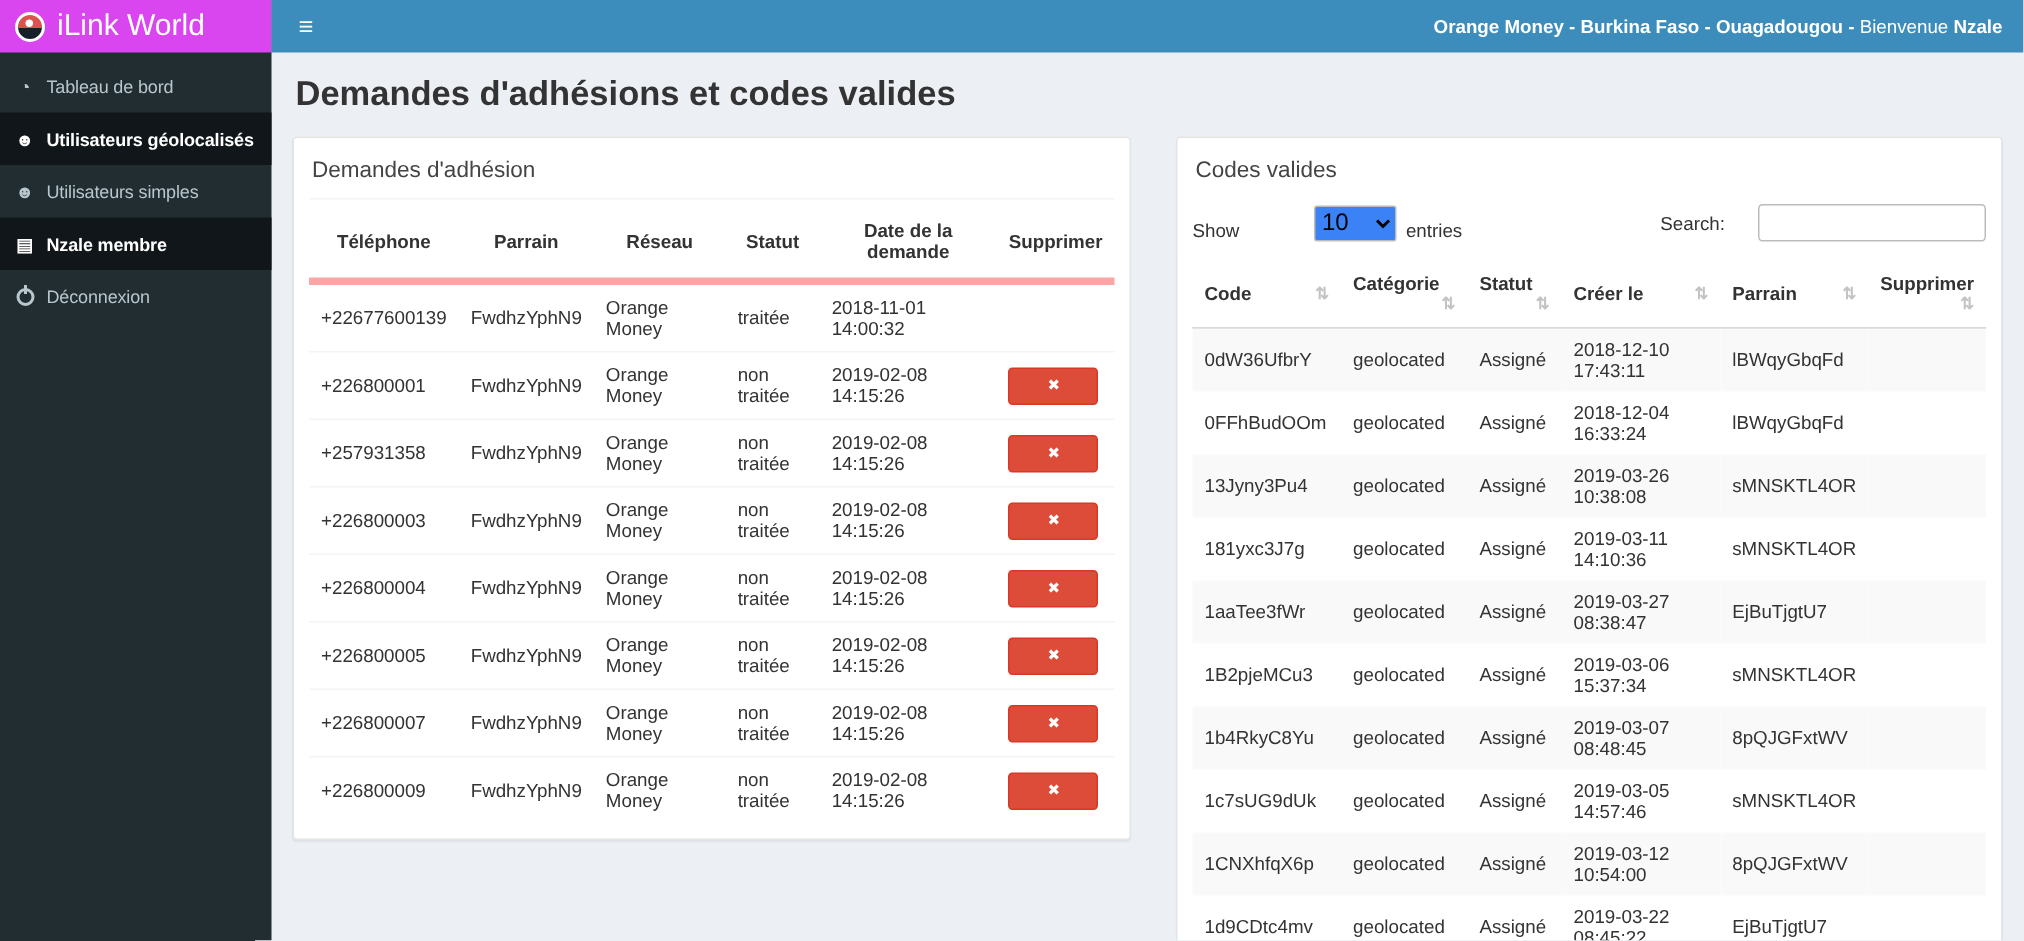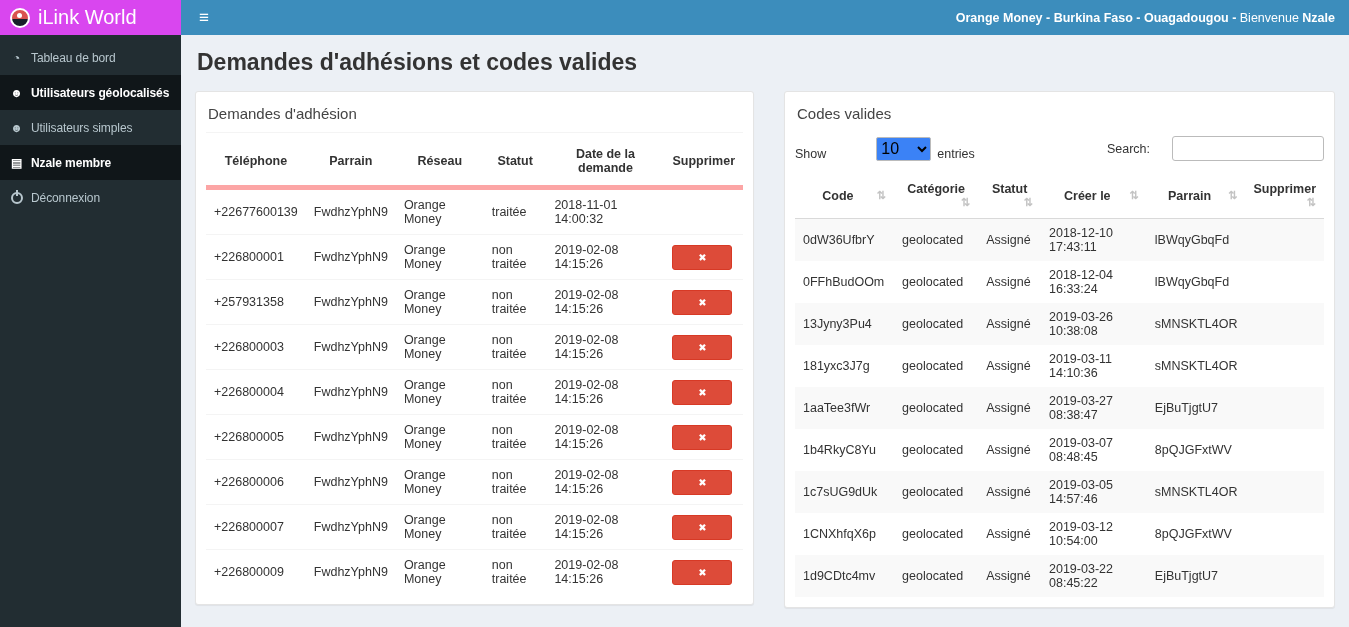--- a/index.html
+++ b/index.html
@@ -79,21 +79,21 @@
   #demandes-table th:nth-child(3){width:96px} #demandes-table th:nth-child(4){width:66px}
   #demandes-table th:nth-child(5){width:132px}
   .btn-delete {
     background: #dd4b39; border: 1px solid #d73925; color: #fff; border-radius: 3px;
     width: 60px; height: 25px; font-size: 10px; cursor: pointer;
     display: inline-flex; align-items: center; justify-content: center;
   }
 
   
   #codes-table th {
-    text-align: center; font-size: 12.5px; font-weight: 700; color: #333;
+    text-align: left; font-size: 12.5px; font-weight: 700; color: #333;
     padding: 9px 8px; border-bottom: 1px solid #d9d9d9; cursor: pointer;
   }
   #codes-table td { font-size: 12.5px; padding: 7px 8px; }
   #codes-table tbody tr:nth-child(odd) { background: #f9f9f9; }
   #codes-table th:nth-child(1){width:100px} #codes-table th:nth-child(2){width:88px}
   #codes-table th:nth-child(3){width:64px}  #codes-table th:nth-child(4){width:128px}
   #codes-table th:nth-child(5){width:86px}
   .sort-icon { color: #c3c3c3; font-size: 11px; margin-left: 4px; float: right; }
 
   .dt-controls { display: flex; justify-content: space-between; align-items: center; font-size: 12.5px; margin: 4px 0 12px; }
@@ -206,28 +206,20 @@
               </tr>
               <tr>
                 <td>+226800005</td>
                 <td>FwdhzYphN9</td>
                 <td>Orange Money</td>
                 <td>non traitée</td>
                 <td>2019-02-08 14:15:26</td>
                 <td><button class="btn-delete">✖</button></td>
               </tr>
               <tr>
-                <td>+226800006</td>
-                <td>FwdhzYphN9</td>
-                <td>Orange Money</td>
-                <td>non traitée</td>
-                <td>2019-02-08 14:15:26</td>
-                <td><button class="btn-delete">✖</button></td>
-              </tr>
-              <tr>
                 <td>+226800007</td>
                 <td>FwdhzYphN9</td>
                 <td>Orange Money</td>
                 <td>non traitée</td>
                 <td>2019-02-08 14:15:26</td>
                 <td><button class="btn-delete">✖</button></td>
               </tr>
               <tr>
                 <td>+226800009</td>
                 <td>FwdhzYphN9</td>
@@ -301,20 +293,28 @@
               </tr>
               <tr>
                 <td>1aaTee3fWr</td>
                 <td>geolocated</td>
                 <td>Assigné</td>
                 <td>2019-03-27 08:38:47</td>
                 <td>EjBuTjgtU7</td>
                 <td></td>
               </tr>
               <tr>
+                <td>1B2pjeMCu3</td>
+                <td>geolocated</td>
+                <td>Assigné</td>
+                <td>2019-03-06 15:37:34</td>
+                <td>sMNSKTL4OR</td>
+                <td></td>
+              </tr>
+              <tr>
                 <td>1b4RkyC8Yu</td>
                 <td>geolocated</td>
                 <td>Assigné</td>
                 <td>2019-03-07 08:48:45</td>
                 <td>8pQJGFxtWV</td>
                 <td></td>
               </tr>
               <tr>
                 <td>1c7sUG9dUk</td>
                 <td>geolocated</td>

